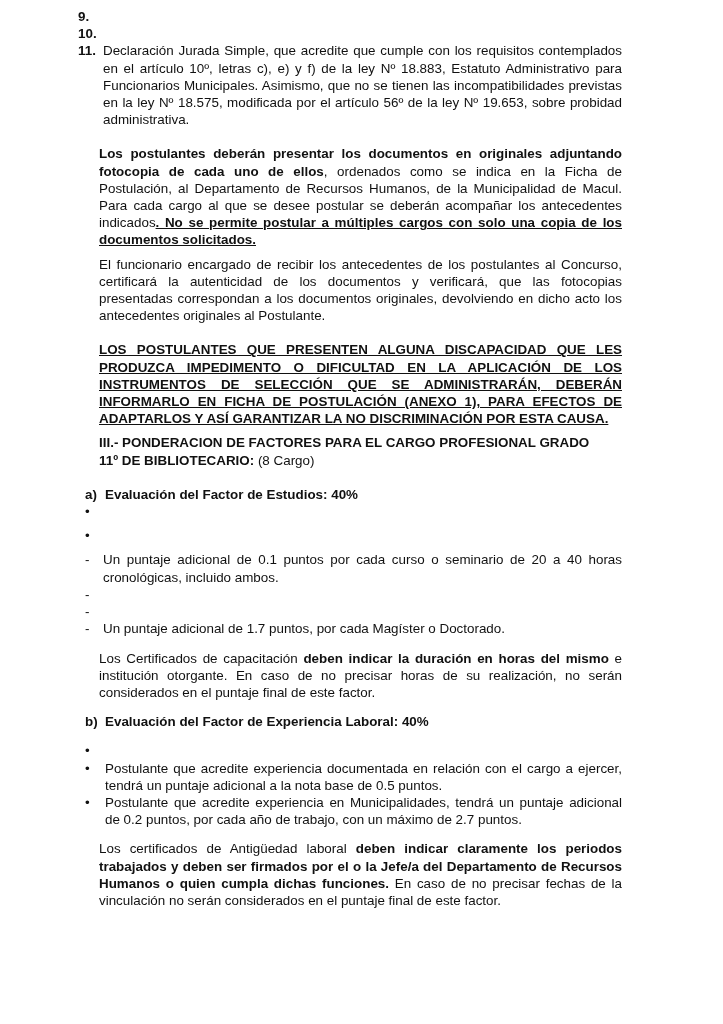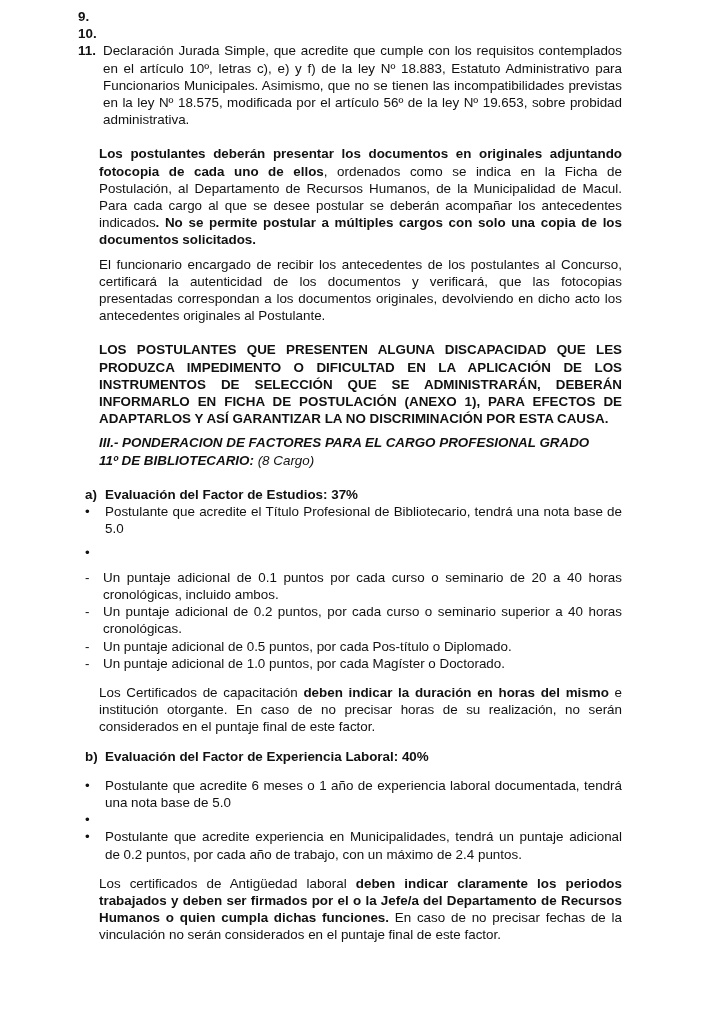--- a/index.html
+++ b/index.html
@@ -12,28 +12,28 @@
     position: relative;
     width: 723px; height: 1024px;
     background: #ffffff;
     color: #111111;
     font-size: 13.4px;
     line-height: 17.2px;
     padding-top: 8px;
   }
   .block { text-align: justify; }
   .b { font-weight: bold; }
-  .u { }
+  .u { text-decoration: underline; }
 
   .numbered-item { display: flex; padding-left: 78px; padding-right: 101px; }
   .numbered-item > .marker { flex: 0 0 25px; font-weight: bold; }
   .numbered-item > .text { flex: 1; text-align: justify; }
 
   .paragraph { margin-left: 99px; margin-right: 101px; }
-  .heading   { margin-left: 99px; margin-right: 101px; font-style: italic; }
+  .heading   { margin-left: 99px; margin-right: 101px; }
 
   .lettered-heading { display: flex; padding-left: 85px; padding-right: 101px; }
   .lettered-heading > .marker { flex: 0 0 20px; font-weight: bold; }
   .lettered-heading > .text { flex: 1; text-align: justify; font-weight: bold; }
 
   .bullet-item { display: flex; padding-left: 85px; padding-right: 101px; }
   .bullet-item > .marker { flex: 0 0 20px; }
   .bullet-item > .text { flex: 1; text-align: justify; }
 
   .dash-item { display: flex; padding-left: 85px; padding-right: 101px; }
@@ -58,56 +58,53 @@
       <div class="block numbered-item">
         <span class="marker">11.</span>
         <span class="text"><span>Declaración Jurada Simple, que acredite que cumple con los requisitos contemplados en el artículo 10º, letras c), e) y f) de la ley Nº 18.883, Estatuto Administrativo para Funcionarios Municipales. Asimismo, que no se tienen las incompatibilidades previstas en la ley Nº 18.575, modificada por el artículo 56º de la ley Nº 19.653, sobre probidad administrativa.</span></span>
       </div>
       <div class="block paragraph gap-lg"><span class="b">Los postulantes deberán presentar los documentos en originales adjuntando fotocopia de cada uno de ellos</span><span>, ordenados como se indica en la Ficha de Postulación, al Departamento de Recursos Humanos, de la Municipalidad de Macul. Para cada cargo al que se desee postular se deberán acompañar los antecedentes indicados</span><span class="b u">. No se permite postular a múltiples cargos con solo una copia de los documentos solicitados.</span></div>
       <div class="block paragraph gap-md"><span>El funcionario encargado de recibir los antecedentes de los postulantes al Concurso, certificará la autenticidad de los documentos y verificará, que las fotocopias presentadas correspondan a los documentos originales, devolviendo en dicho acto los antecedentes originales al Postulante.</span></div>
       <div class="block paragraph gap-lg"><span class="b u">LOS POSTULANTES QUE PRESENTEN ALGUNA DISCAPACIDAD QUE LES PRODUZCA IMPEDIMENTO O DIFICULTAD EN LA APLICACIÓN DE LOS INSTRUMENTOS DE SELECCIÓN QUE SE ADMINISTRARÁN, DEBERÁN INFORMARLO EN FICHA DE POSTULACIÓN (ANEXO 1), PARA EFECTOS DE ADAPTARLOS Y ASÍ GARANTIZAR LA NO DISCRIMINACIÓN POR ESTA CAUSA.</span></div>
       <div class="block heading gap-md"><span class="b">III.- PONDERACION DE FACTORES PARA EL CARGO PROFESIONAL GRADO</span><br><span class="b">11º DE BIBLIOTECARIO: </span><span>(8 Cargo)</span></div>
       <div class="block lettered-heading gap-lg">
         <span class="marker">a)</span>
-        <span class="text"><span class="b">Evaluación del Factor de Estudios: 37%</span></span>
+        <span class="text"><span class="b">Evaluación del Factor de Estudios: 40%</span></span>
       </div>
       <div class="block bullet-item">
         <span class="marker">•</span>
-        <span class="text"><span>Postulante que acredite el Título Profesional de Bibliotecario, tendrá una nota base de 5.0</span></span>
       </div>
       <div class="block bullet-item gap-md">
         <span class="marker">•</span>
       </div>
       <div class="block dash-item gap-md">
         <span class="marker">-</span>
         <span class="text"><span>Un puntaje adicional de 0.1 puntos por cada curso o seminario de 20 a 40 horas cronológicas, incluido ambos.</span></span>
       </div>
       <div class="block dash-item">
         <span class="marker">-</span>
-        <span class="text"><span>Un puntaje adicional de 0.2 puntos, por cada curso o seminario superior a 40 horas cronológicas.</span></span>
       </div>
       <div class="block dash-item">
         <span class="marker">-</span>
-        <span class="text"><span>Un puntaje adicional de 0.5 puntos, por cada Pos-título o Diplomado.</span></span>
       </div>
       <div class="block dash-item">
         <span class="marker">-</span>
-        <span class="text"><span>Un puntaje adicional de 1.0 puntos, por cada Magíster o Doctorado.</span></span>
+        <span class="text"><span>Un puntaje adicional de 1.7 puntos, por cada Magíster o Doctorado.</span></span>
       </div>
       <div class="block paragraph gap-sm"><span>Los Certificados de capacitación </span><span class="b">deben indicar la duración en horas del mismo</span><span> e institución otorgante. En caso de no precisar horas de su realización, no serán considerados en el puntaje final de este factor.</span></div>
       <div class="block lettered-heading gap-sm">
         <span class="marker">b)</span>
         <span class="text"><span class="b">Evaluación del Factor de Experiencia Laboral: 40%</span></span>
       </div>
       <div class="block bullet-item gap-sm">
         <span class="marker">•</span>
-        <span class="text"><span>Postulante que acredite 6 meses o 1 año de experiencia laboral documentada, tendrá una nota base de 5.0</span></span>
       </div>
       <div class="block bullet-item">
         <span class="marker">•</span>
+        <span class="text"><span>Postulante que acredite experiencia documentada en relación con el cargo a ejercer, tendrá un puntaje adicional a la nota base de 0.5 puntos.</span></span>
       </div>
       <div class="block bullet-item">
         <span class="marker">•</span>
-        <span class="text"><span>Postulante que acredite experiencia en Municipalidades, tendrá un puntaje adicional de 0.2 puntos, por cada año de trabajo, con un máximo de 2.4 puntos.</span></span>
+        <span class="text"><span>Postulante que acredite experiencia en Municipalidades, tendrá un puntaje adicional de 0.2 puntos, por cada año de trabajo, con un máximo de 2.7 puntos.</span></span>
       </div>
       <div class="block paragraph gap-sm"><span>Los certificados de Antigüedad laboral </span><span class="b">deben indicar claramente los periodos trabajados y deben ser firmados por el o la Jefe/a del Departamento de Recursos Humanos o quien cumpla dichas funciones.</span><span> En caso de no precisar fechas de la vinculación no serán considerados en el puntaje final de este factor.</span></div>
     </div>
 </div>
 
 </body></html>

